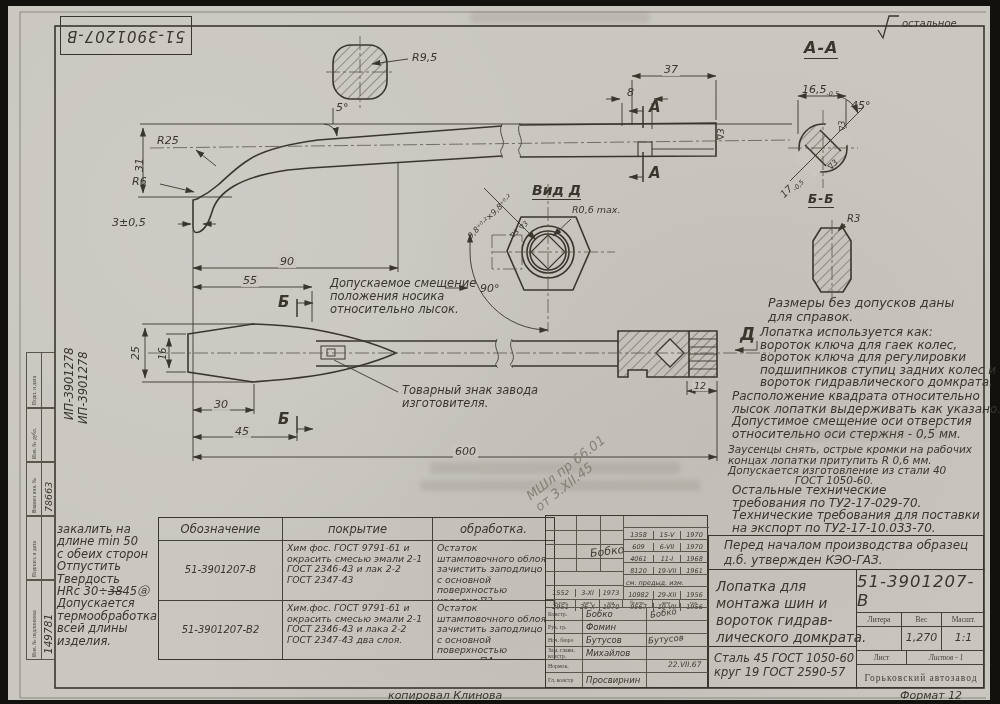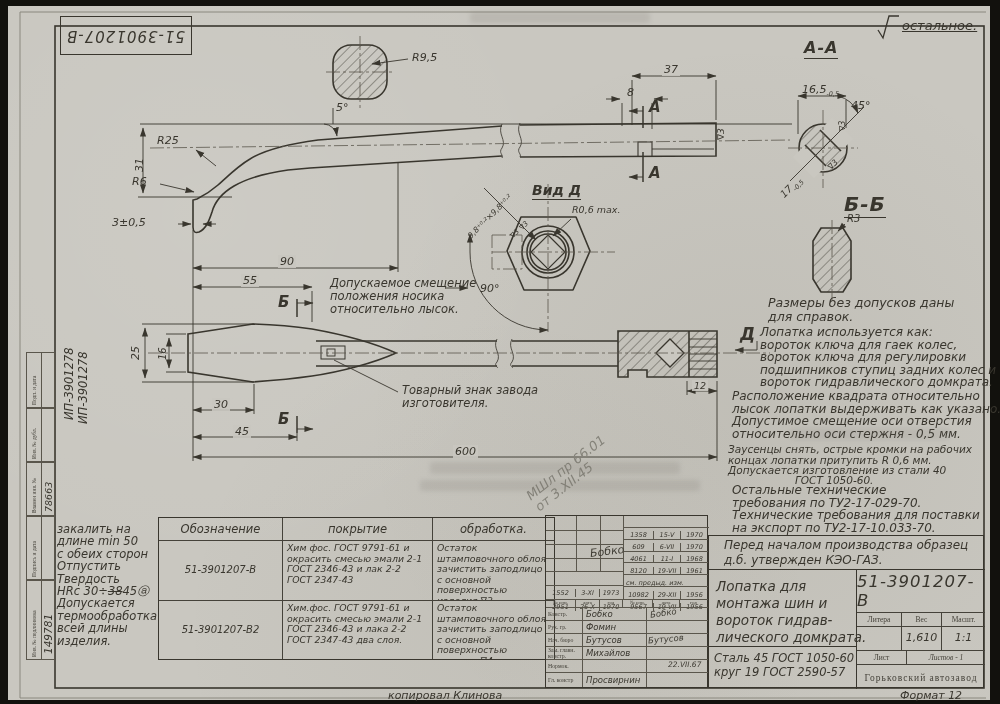--- a/index.html
+++ b/index.html
@@ -243,21 +243,21 @@
       <line x1="20" y1="12" x2="20" y2="698" stroke="#8a887f" stroke-width="1"></line>
       <line x1="20" y1="698" x2="986" y2="698" stroke="#8a887f" stroke-width="1"></line>
       <rect x="55" y="26" width="929" height="662" stroke-width="1.6"></rect>
     </g>
   </svg>
 
   <div id="corner-box">
     <span class="rot180">51-3901207-В</span>
   </div>
 
-  <span class="lbl" style="left:902px;top:18px;font-size:13px;text-decoration:underline;">остальное.</span>
+  <span class="lbl" style="left:902px;top:18px;font-size:10px;">остальное.</span>
 
   <span class="lbl" style="left:412px;top:51px;">R9,5</span>
   <span class="lbl rot90" style="left:133px;top:172px;">31</span>
   <span class="lbl" style="left:157px;top:134px;">R25</span>
   <span class="lbl" style="left:132px;top:175px;">R6</span>
   <span class="lbl" style="left:112px;top:216px;">3±0,5</span>
   <span class="lbl" style="left:336px;top:101px;">5°</span>
   <span class="lbl bg" style="left:278px;top:255px;">90</span>
   <span class="lbl bg" style="left:241px;top:274px;">55</span>
   <span class="lbl bg" style="left:662px;top:63px;">37</span>
@@ -273,21 +273,21 @@
   <span class="lbl" style="left:572px;top:204px;font-size:9.5px;">R0,6 max.</span>
   <span class="lbl" style="left:480px;top:282px;">90°</span>
 
   <span class="lbl title-underline" style="left:804px;top:38px;font-size:16px;font-weight:bold;letter-spacing:1px;">А-А</span>
   <span class="lbl" style="left:802px;top:83px;"><span>16,5</span><span class="tol">-0,5</span></span>
   <span class="lbl" style="left:851px;top:99px;">45°</span>
   <span class="lbl rot45" style="left:778px;top:192px;font-size:10px;"><span>17</span><span class="tol">-0,5</span></span>
   <span class="lbl rot90" style="left:838px;top:131px;font-size:8px;">∇3</span>
   <span class="lbl rot45" style="left:826px;top:165px;font-size:8px;">∇3</span>
 
-  <span class="lbl title-underline" style="left:808px;top:192px;font-size:20px;font-weight:bold;letter-spacing:1px;margin-left:36px;">Б-Б</span>
+  <span class="lbl title-underline" style="left:808px;top:192px;font-size:12px;font-weight:bold;letter-spacing:1px;">Б-Б</span>
   <span class="lbl" style="left:847px;top:213px;font-size:10px;">R3</span>
 
   <span class="lbl b15" style="left:278px;top:293px;">Б</span>
   <span class="lbl b15" style="left:278px;top:410px;">Б</span>
   <span class="lbl b17" style="left:740px;top:324px;">Д</span>
   <span class="lbl rot90" style="left:129px;top:360px;">25</span>
   <span class="lbl rot90" style="left:157px;top:360px;font-size:10px;">16</span>
   <span class="lbl bg" style="left:212px;top:398px;">30</span>
   <span class="lbl bg" style="left:233px;top:425px;">45</span>
   <span class="lbl bg" style="left:453px;top:445px;">600</span>
@@ -506,21 +506,21 @@
       </div>
     <div id="tb-right">
       <div id="tb-partno">51-3901207-В</div>
       <div id="tb-cols">
         <div class="col" style="width:45px;">
             <span class="cl">Литера</span>
             <span class="cv"></span>
           </div>
         <div class="col" style="width:40px;">
             <span class="cl">Вес</span>
-            <span class="cv">1,610</span>
+            <span class="cv">1,270</span>
           </div>
         <div class="col" style="width:43px;border-right:none;">
             <span class="cl">Масшт.</span>
             <span class="cv">1:1</span>
           </div>
       </div>
       <div id="tb-sheet">
         <span style="width:50px;border-right:1px solid #45423a;box-sizing:border-box;">Лист</span>
         <span style="flex:1;font-style:italic;">Листов - 1</span>
       </div>

